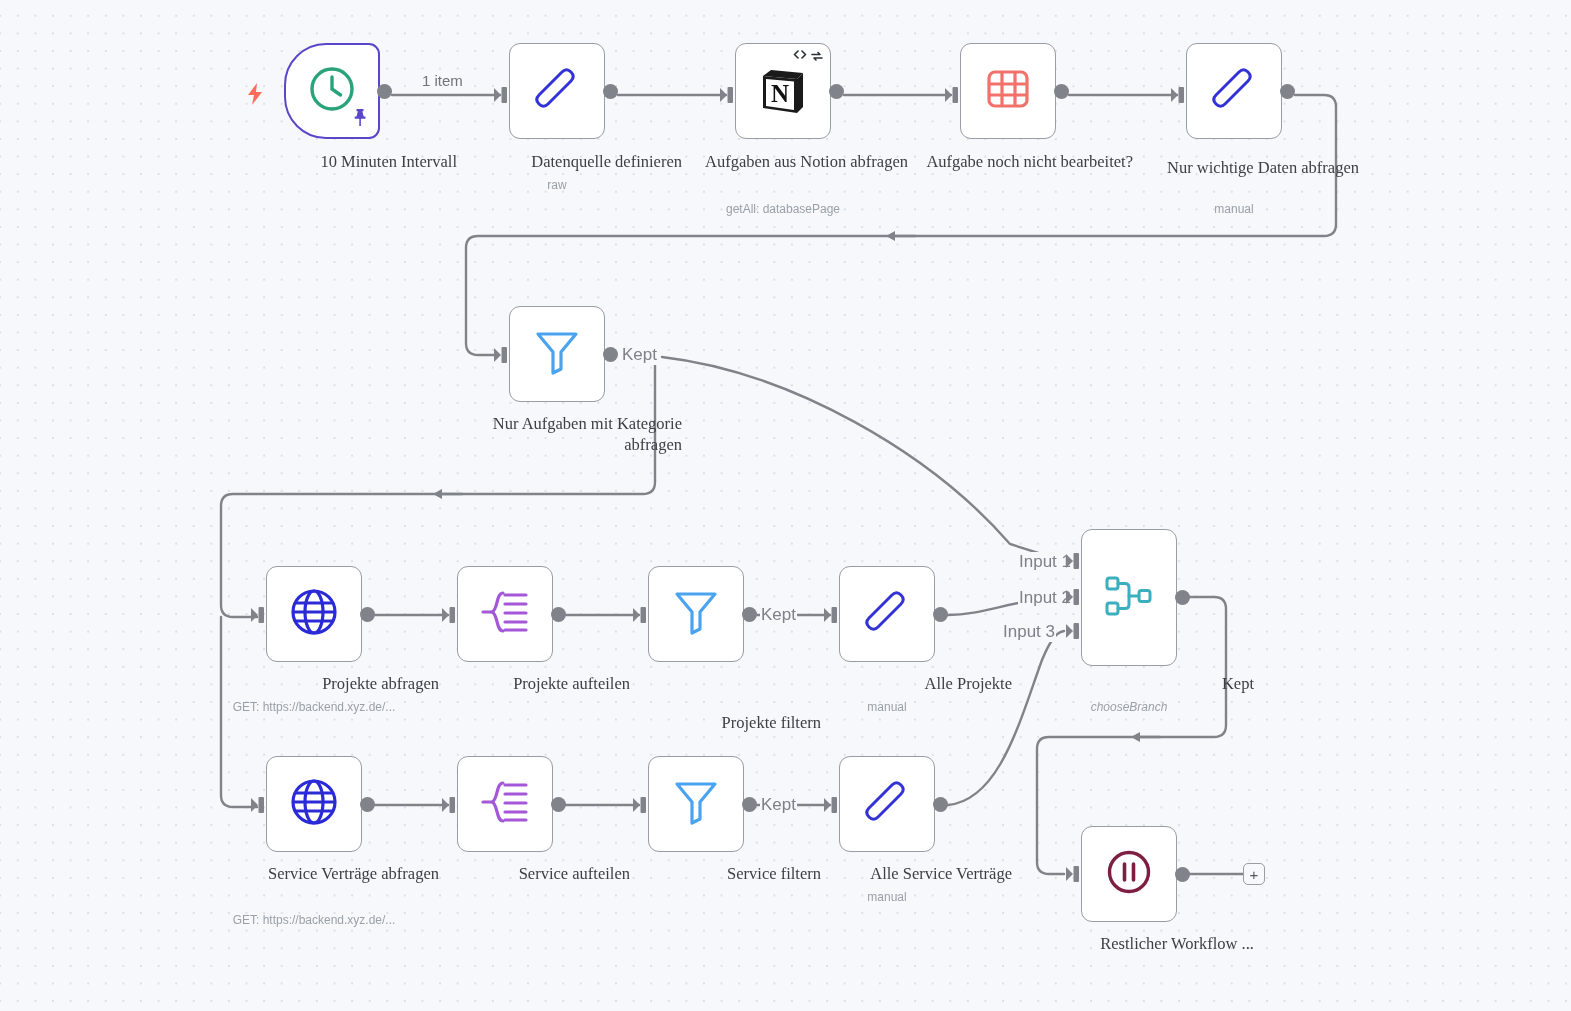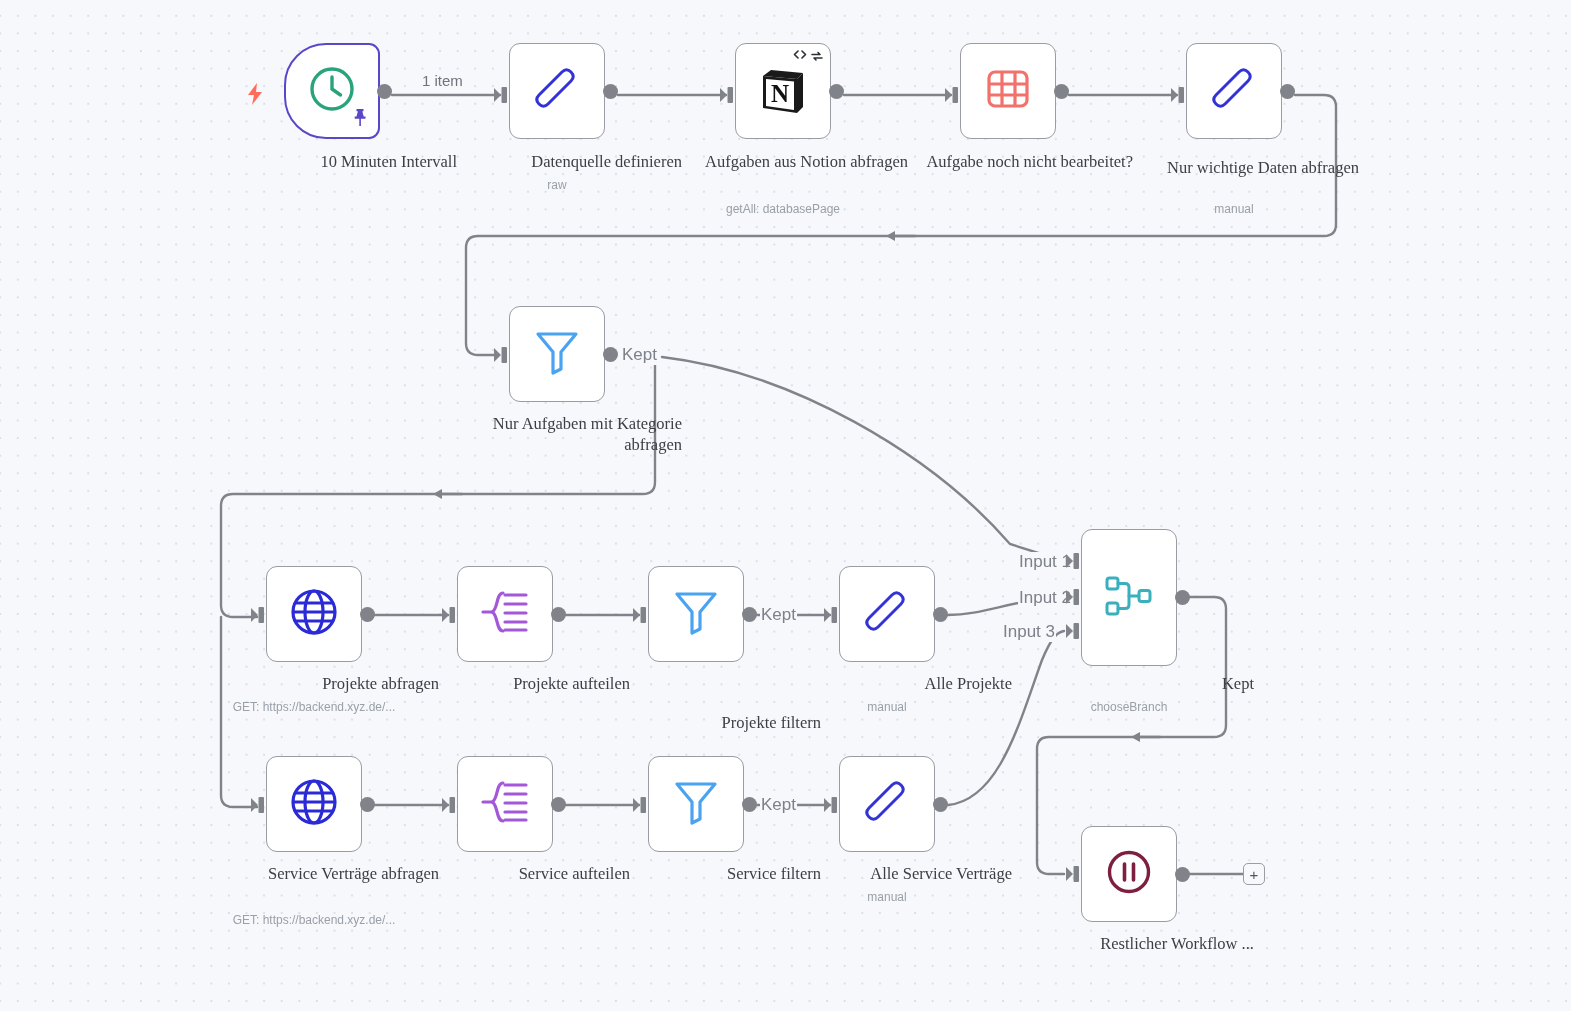--- a/index.html
+++ b/index.html
@@ -448,21 +448,21 @@
         <rect x="4" y="6" width="11" height="11" rx="2.5" fill="none" stroke="#3aafbd" stroke-width="3"></rect>
         <rect x="4" y="31" width="11" height="11" rx="2.5" fill="none" stroke="#3aafbd" stroke-width="3"></rect>
         <rect x="36" y="18.5" width="11" height="11" rx="2.5" fill="none" stroke="#3aafbd" stroke-width="3"></rect>
         <path d="M15 11.5 H22 Q26 11.5 26 15.5 V32.5 Q26 36.5 22 36.5 H15" fill="none" stroke="#3aafbd" stroke-width="3" stroke-linecap="round"></path>
         <path d="M26 24 H36" stroke="#3aafbd" stroke-width="3" stroke-linecap="round"></path>
       </svg>
     </span>
   </div>
   <div class="out-dot" style="left:1175px; top:590px;"></div>
   <div class="node-label" style="left:1004px; top:673px;">Kept</div>
-  <div class="node-sub" style="left:1004px; top:698px;">chooseBranch</div>
+  <div class="node-sub" style="left:1004px; top:698px;font-style:italic;">chooseBranch</div>
 
   <div class="in-port" style="left:1066px; top:865px;">
     <svg width="16" height="18" viewBox="0 0 16 18">
       <path d="M0,2 L7,9 L0,16 Z" fill="#808389"></path>
       <rect x="7.5" y="1" width="5.5" height="16" rx="1" fill="#808389"></rect>
     </svg>
   </div>
   <div class="node" style="left:1081px; top:826px;">
     <span>
       <svg width="50" height="50" viewBox="0 0 50 50">

